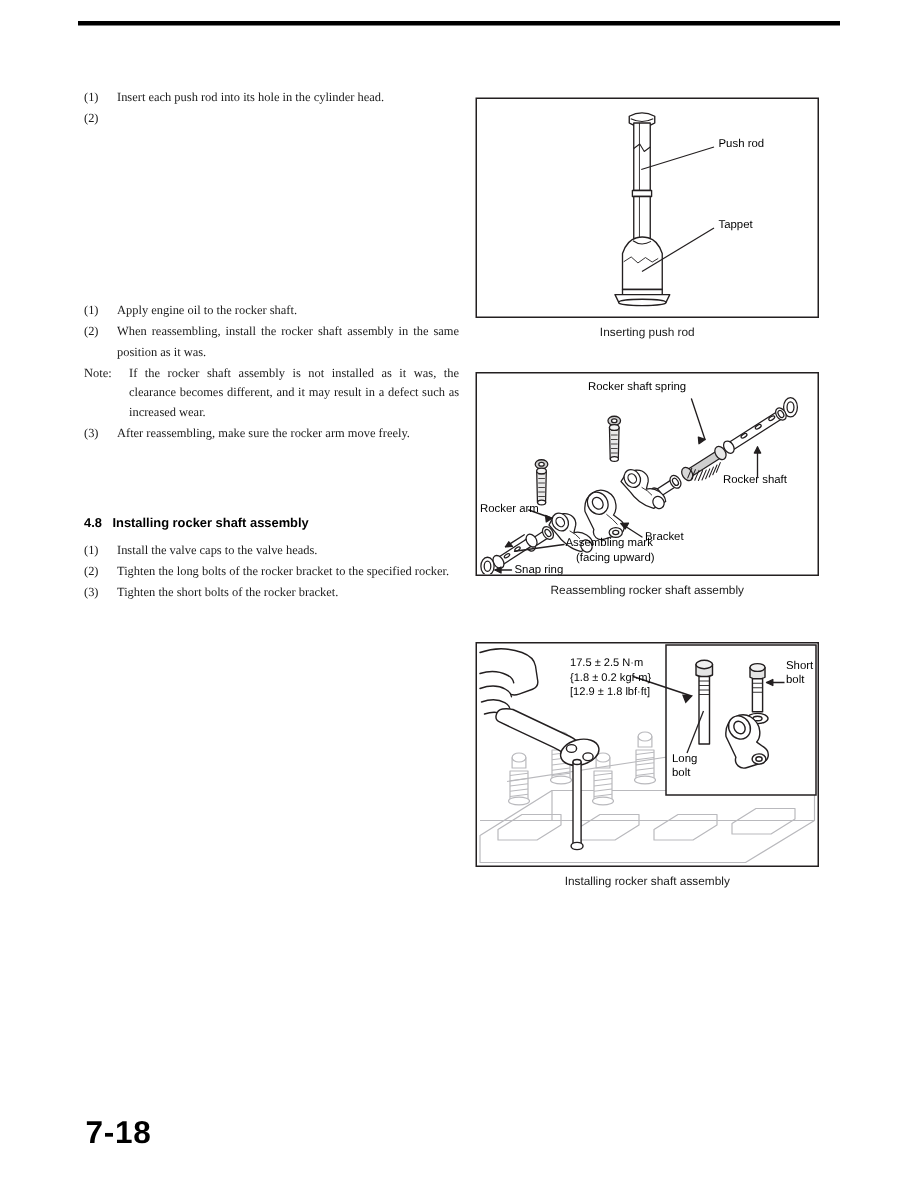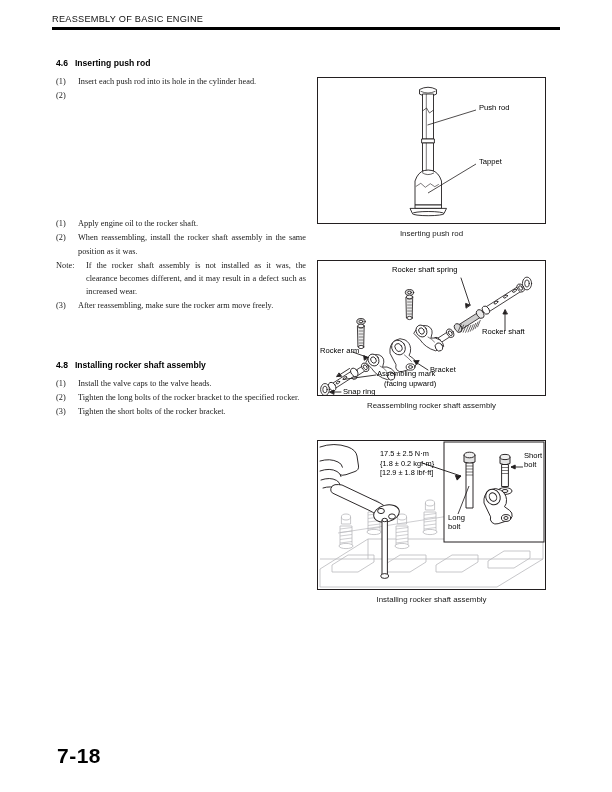--- a/index.html
+++ b/index.html
@@ -88,21 +88,20 @@
     position: absolute;
     left: 0;
     top: 0;
     width: 28px;
     font-size: 8.3px;
   }
 
   
   .figure {
     position: absolute;
-    margin-top: 12px;
   }
   .fig-box {
     border: 1.1px solid #231f20;
     background: #fff;
     position: relative;
     overflow: hidden;
   }
   .fig-caption {
     font-family: "Liberation Sans", sans-serif;
     font-size: 7.9px;
@@ -142,30 +141,26 @@
   }
 
   svg { display: block; }
 </style>
 </head>
 <body>
 
 <div class="page">
 
   <div class="header">
-    <div class="header-title">REASSEMBLY OF BASIC ENGINE</div>
     <div class="header-rule"></div>
   </div>
 
   <div class="col-left">
 
     <div class="section">
-      <div class="sec-head">
-        <span class="num">4.6</span><span>Inserting push rod</span>
-      </div>
       <div class="item">
         <span class="marker">(1)</span>
         <span class="txt">Insert each push rod into its hole in the cylinder head.</span>
       </div>
       <div class="item">
         <span class="marker">(2)</span>
       </div>
     </div>
 
     <div style="height:128px"></div>

